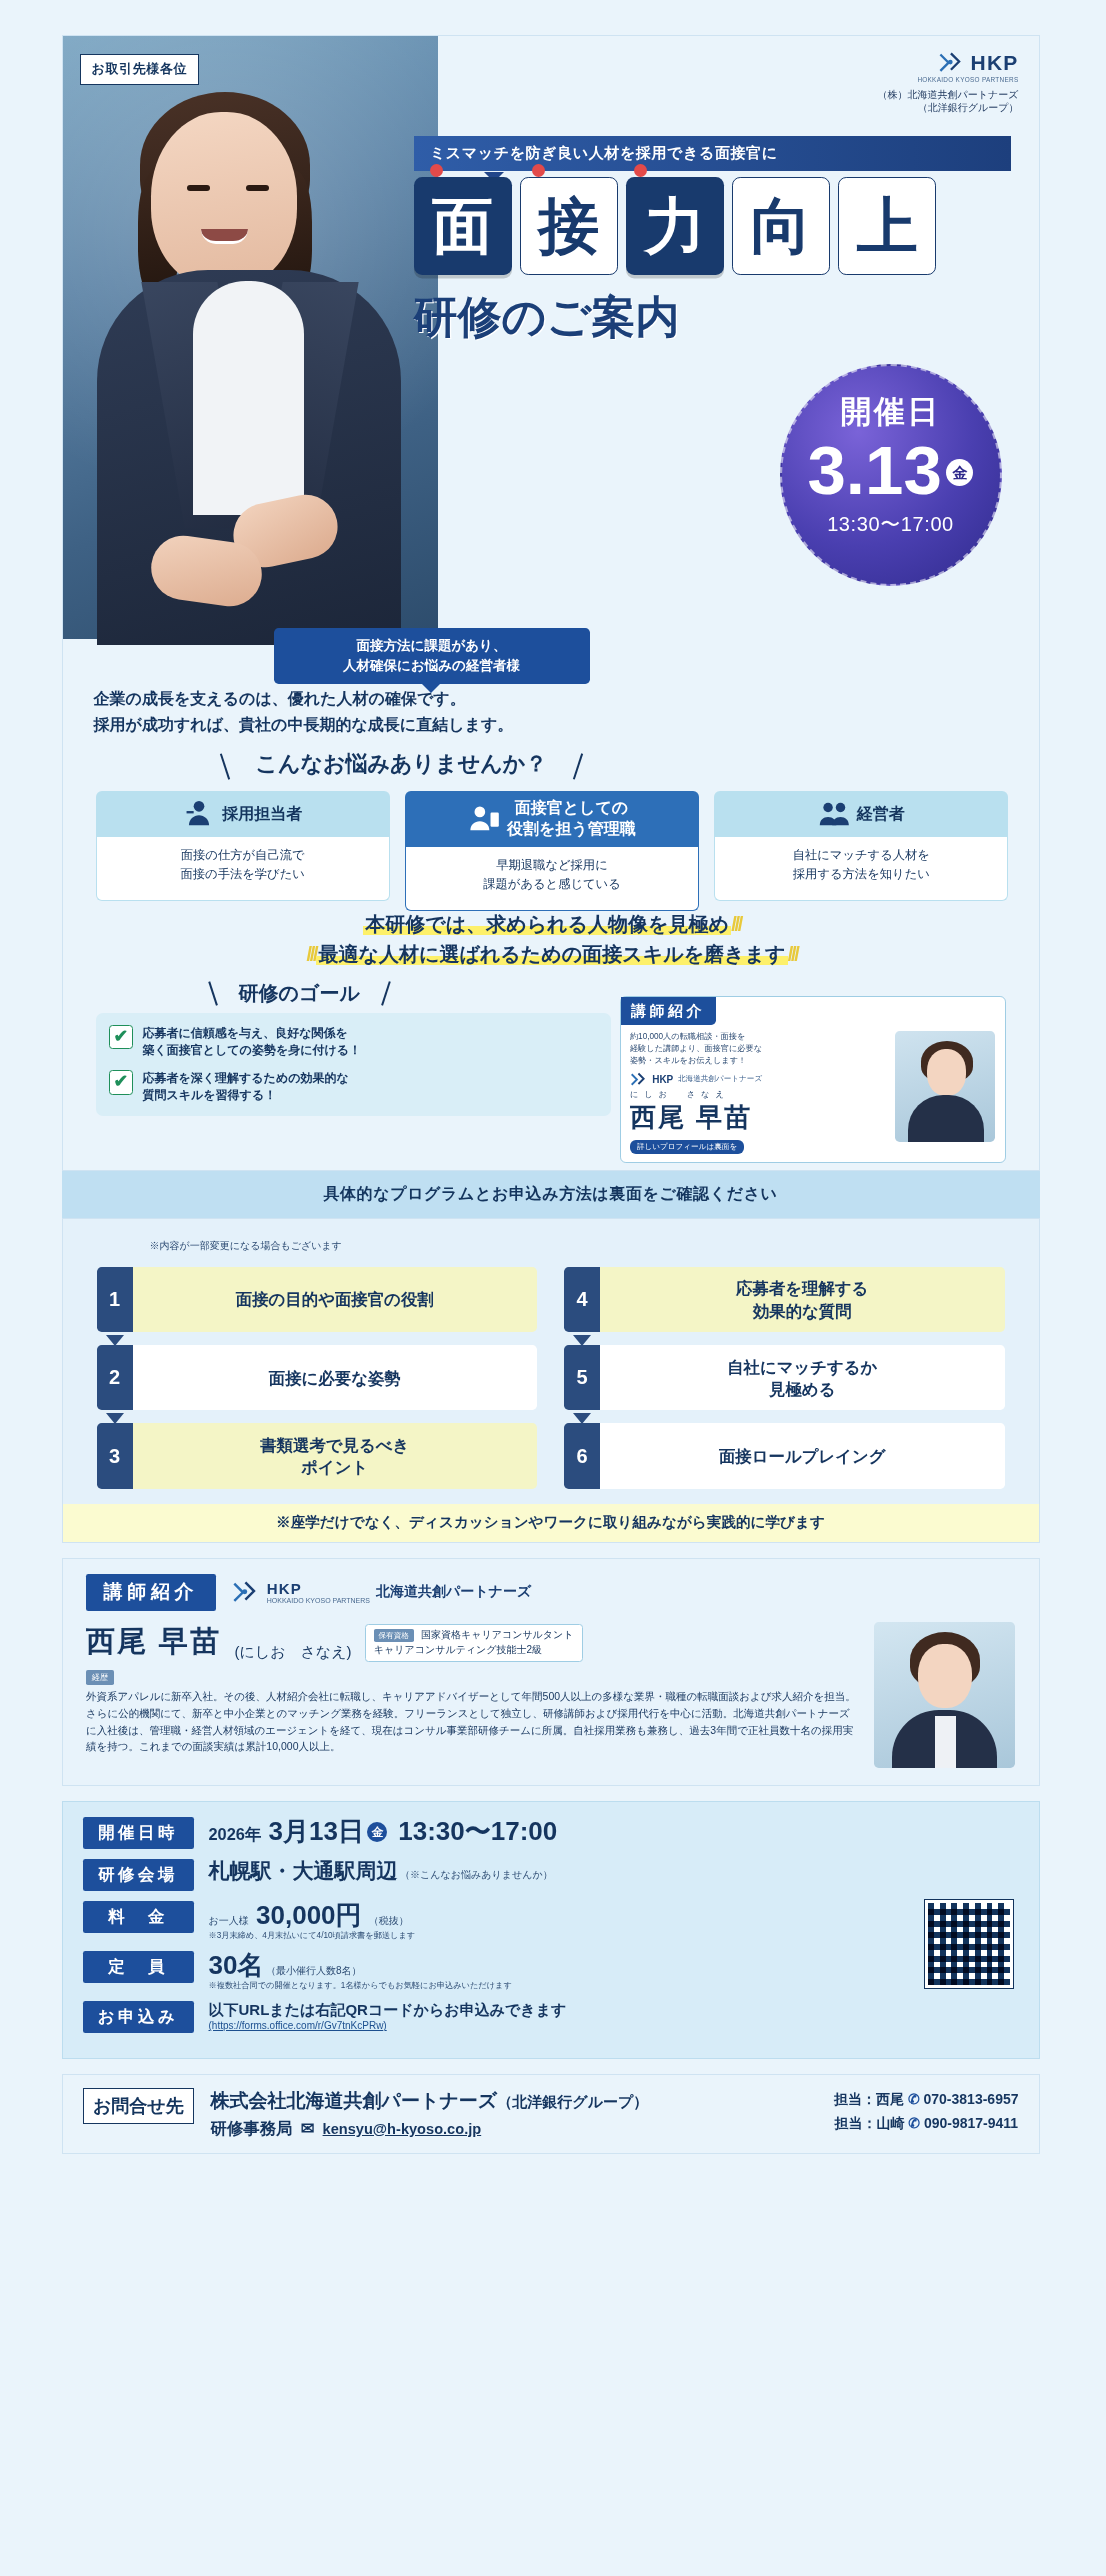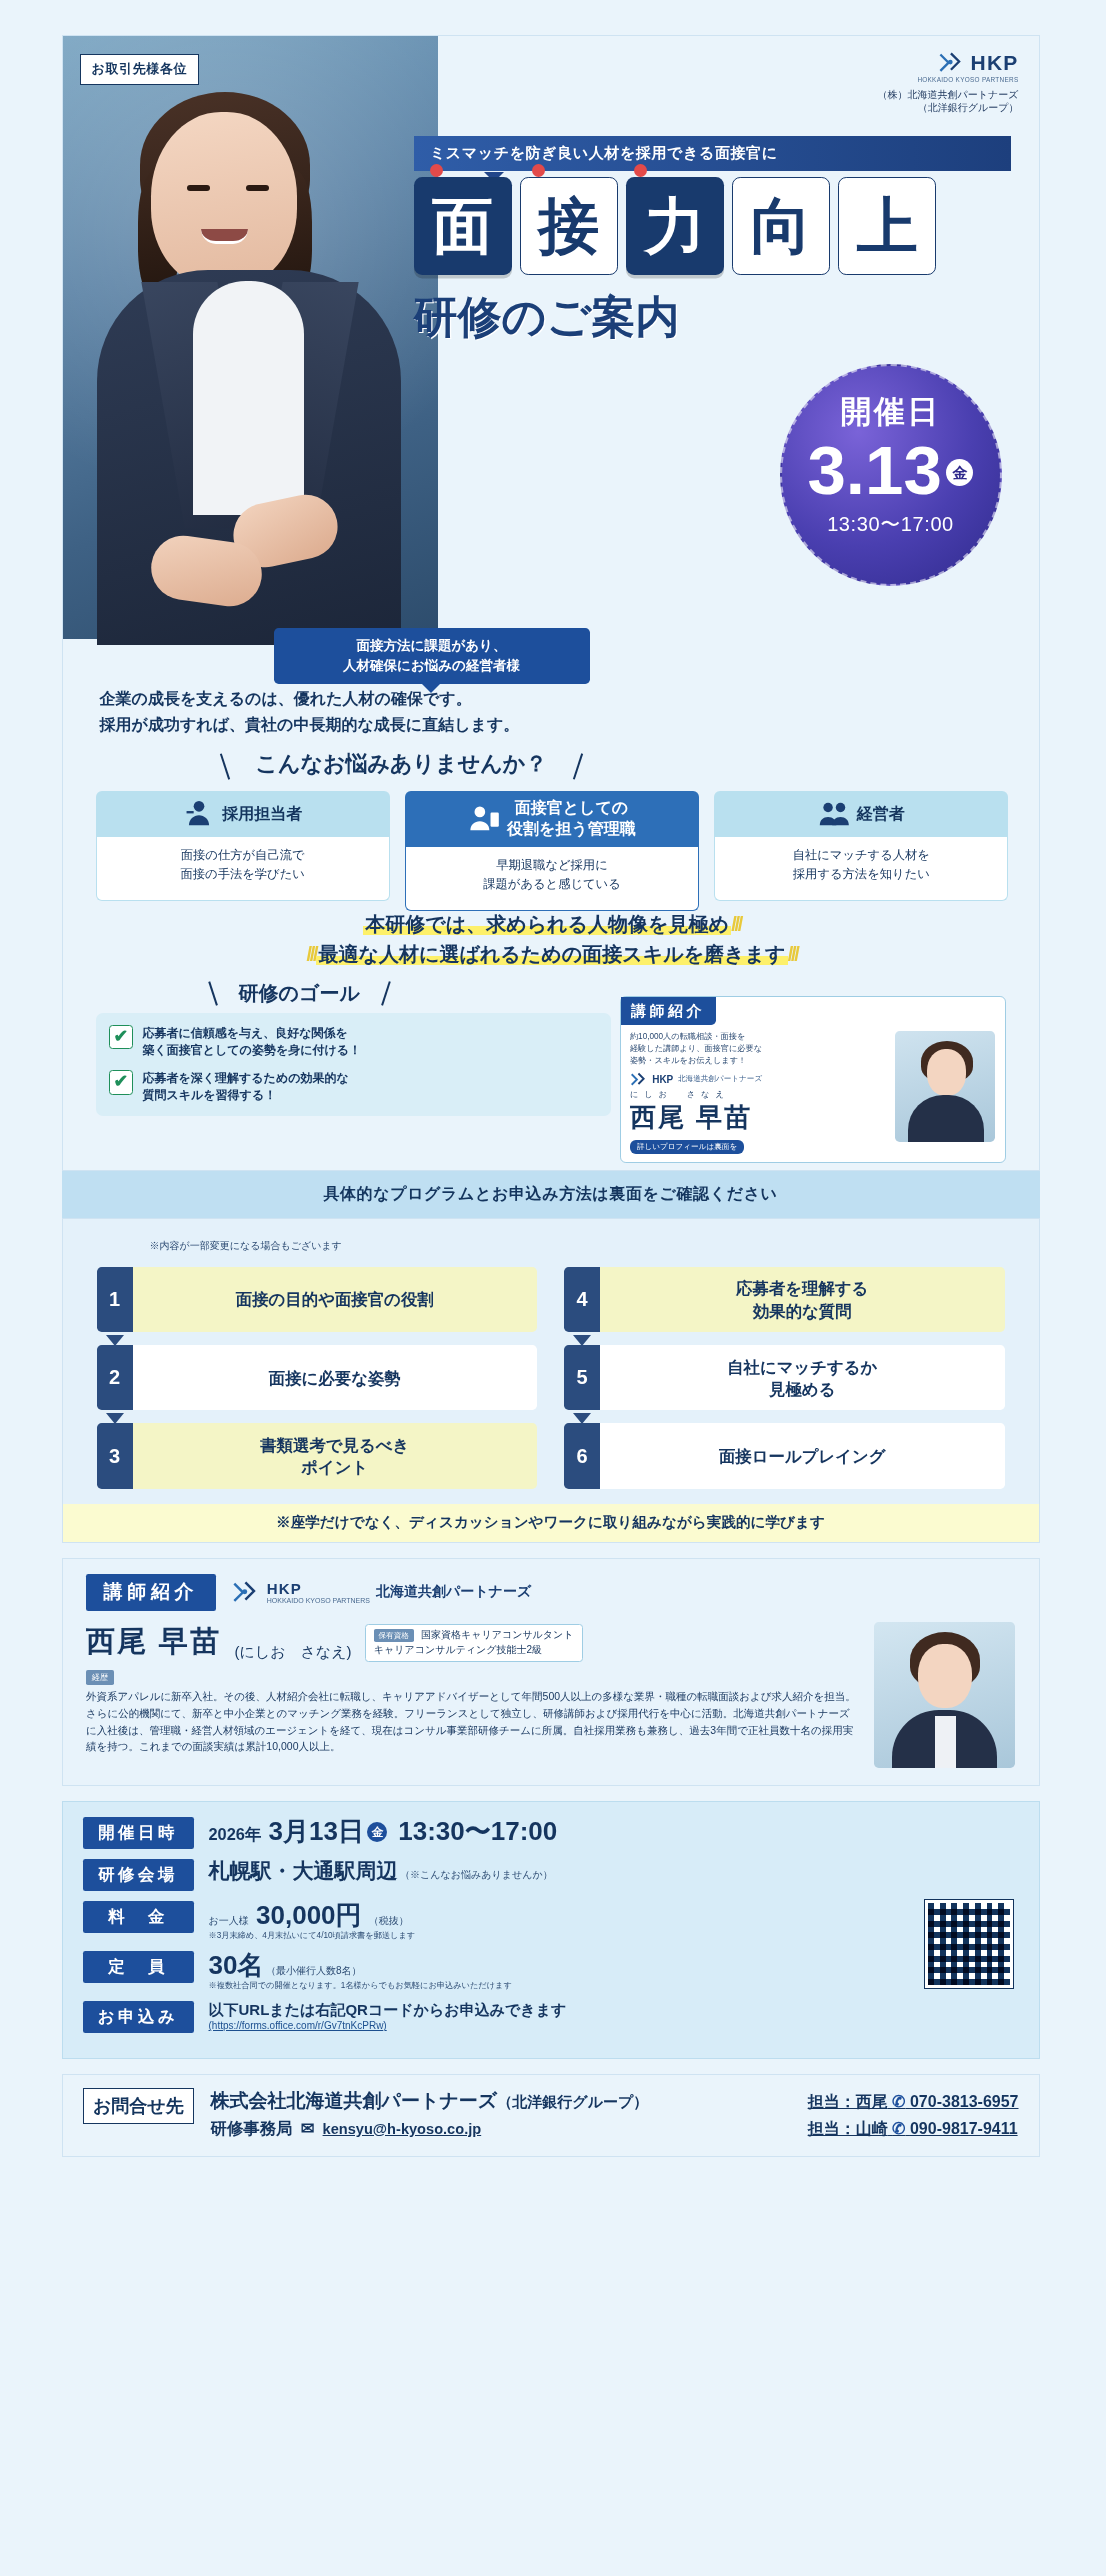--- a/index.html
+++ b/index.html
@@ -148,21 +148,21 @@
     position:absolute; left:211px; top:592px; width:316px;
     background:#1d4f9c; color:#fff; text-align:center; border-radius:4.7px;
     padding:8.2px 5.9px; font-size:13.5px; font-weight:bold; line-height:1.45;
   }
   .blue-tag:after{
     content:""; position:absolute; left:50%; margin-left:-9.4px; bottom:-9.4px;
     border-left:9.4px solid transparent; border-right:9.4px solid transparent;
     border-top:9.4px solid #1d4f9c;
   }
   .lead {
-    position:absolute; left:37px; top:650px; width:902px;
+    position:absolute; left:31px; top:650px; width:902px;
     font-size:16px; line-height:1.65; color:#15355f; font-weight:bold;
   }
 
   .q-heading {
     position:absolute; left:193px; top:713px;
     font-size:22px; font-weight:bold; color:#15355f;
   }
   .q-heading:after{
     content:""; position:absolute; right:-32px; top:3.5px; width:2.3px; height:27px;
     background:#15355f; transform:rotate(18deg);
@@ -376,21 +376,21 @@
     padding:13px 20px; display:flex; gap:16.4px; align-items:flex-start;
   }
   .c-lbl {
     border:1.2px solid #15365f; background:#fff; padding:4.7px 9.4px;
     font-size:18px; font-weight:bold; color:#14355e; white-space:nowrap;
   }
   .c-main { flex:1; }
   .c-corp { font-size:19px; font-weight:bold; color:#15355f; }
   .c-line2 { font-size:16.4px; font-weight:bold; color:#15355f; margin-top:3.5px; display:flex; gap:8.2px; align-items:center;}
   .c-mail { font-size:14.6px; color:#15355f; }
-  .c-right { text-align:left; font-size:16px; font-weight:bold; color:#15355f; line-height:1.7;text-decoration:underline; }
+  .c-right { text-align:center; font-size:14px; font-weight:bold; color:#15355f; line-height:1.7; }
   .tel-ico { color:#1d4f9c; }
 </style>
 </head>
 <body>
 
 <div class="page">
   <div class="sheet">
 
     <section class="hero">
 

